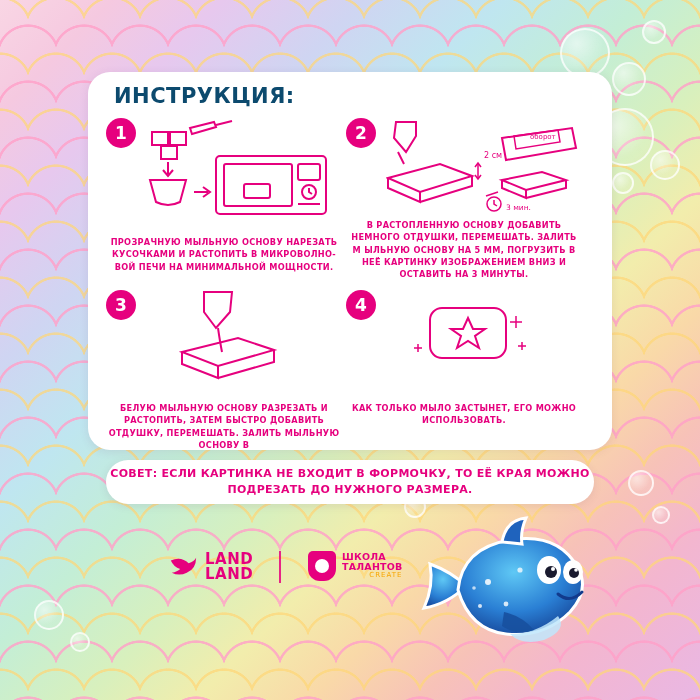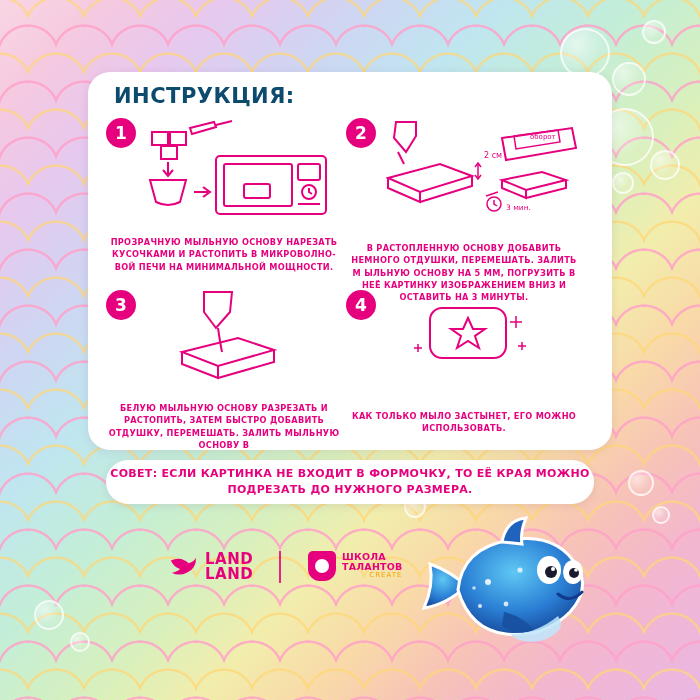--- a/index.html
+++ b/index.html
@@ -118,23 +118,23 @@
     text-align: center;
     font-size: 8.2px;
     font-weight: bold;
     line-height: 1.5;
     color: #e6007e;
     letter-spacing: 0.3px;
     font-family: "DejaVu Sans", sans-serif;
     text-transform: uppercase;
   }
   .t1 { top: 118px; }
-  .t2 { top: 124px; }
+  .t2 { top: 101px; }
   .t3 { top: 112px; }
-  .t4 { top: 112px; margin-top: 8px; }
+  .t4 { top: 112px; }
 
   
   .tip {
     position: absolute;
     left: 106px;
     top: 460px;
     width: 488px;
     height: 44px;
     background: #ffffff;
     border-radius: 22px;

